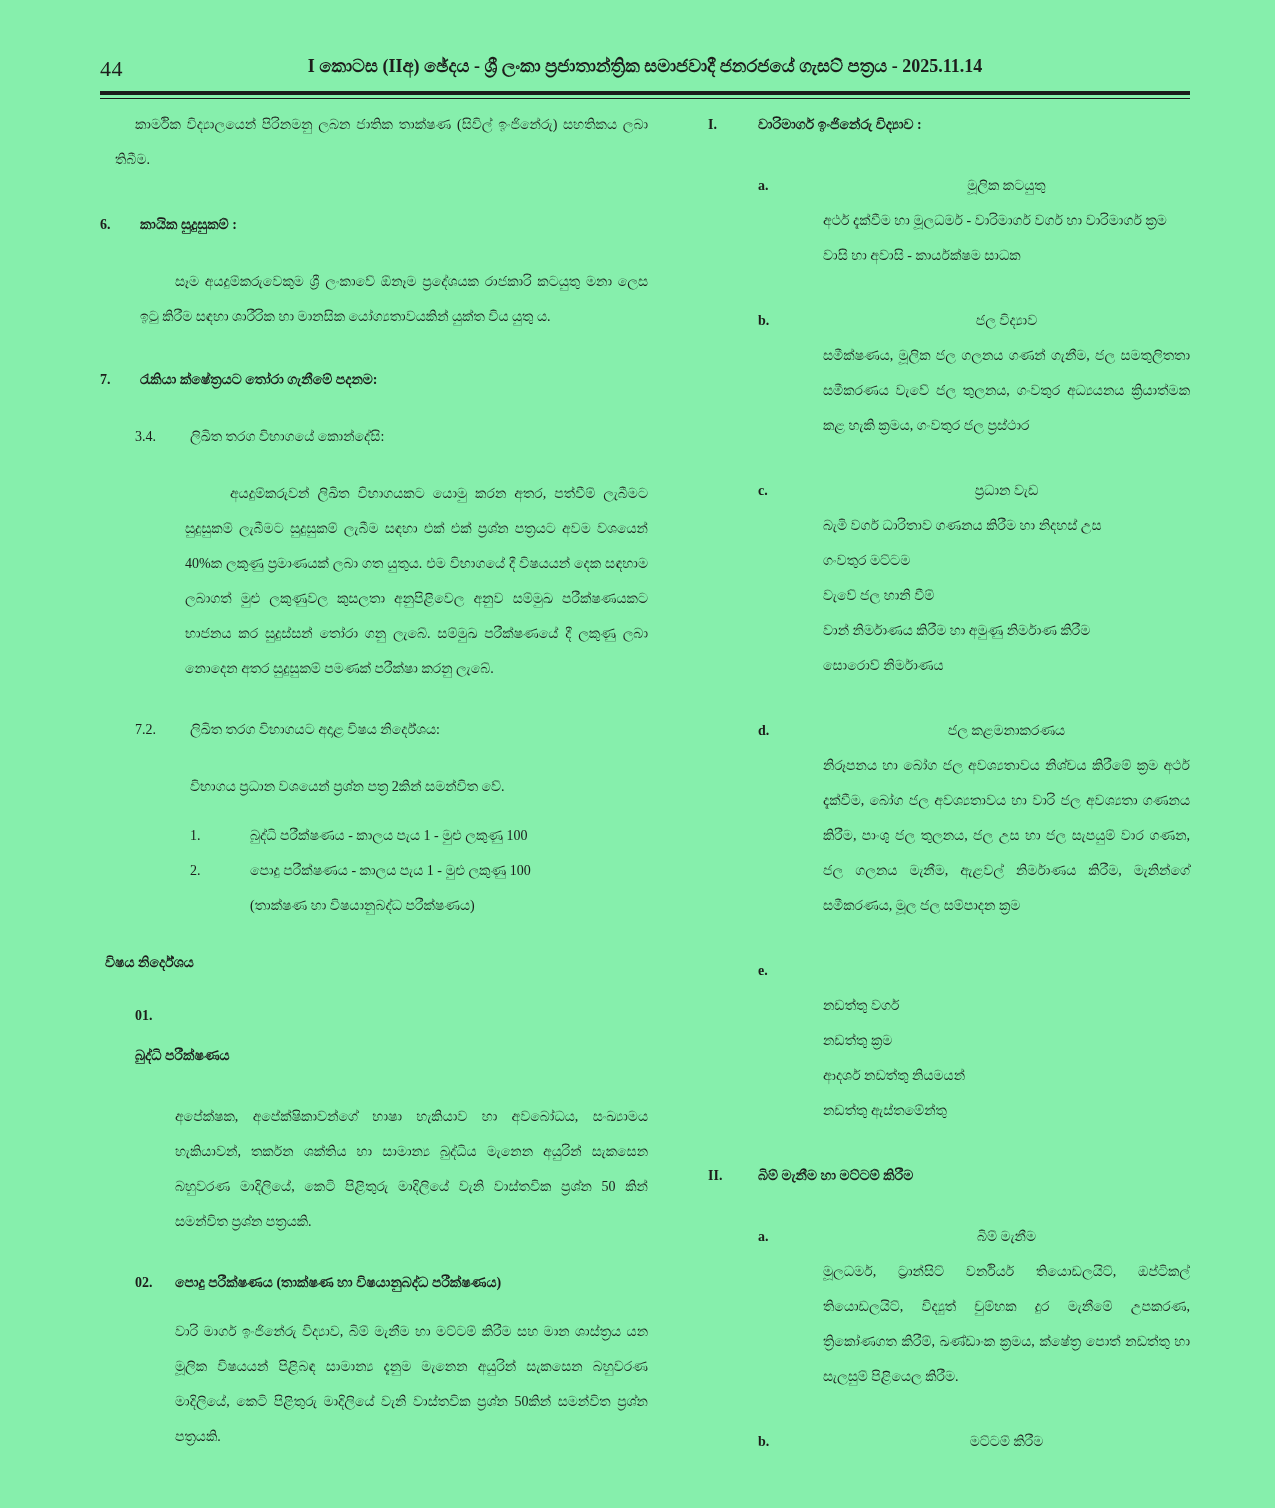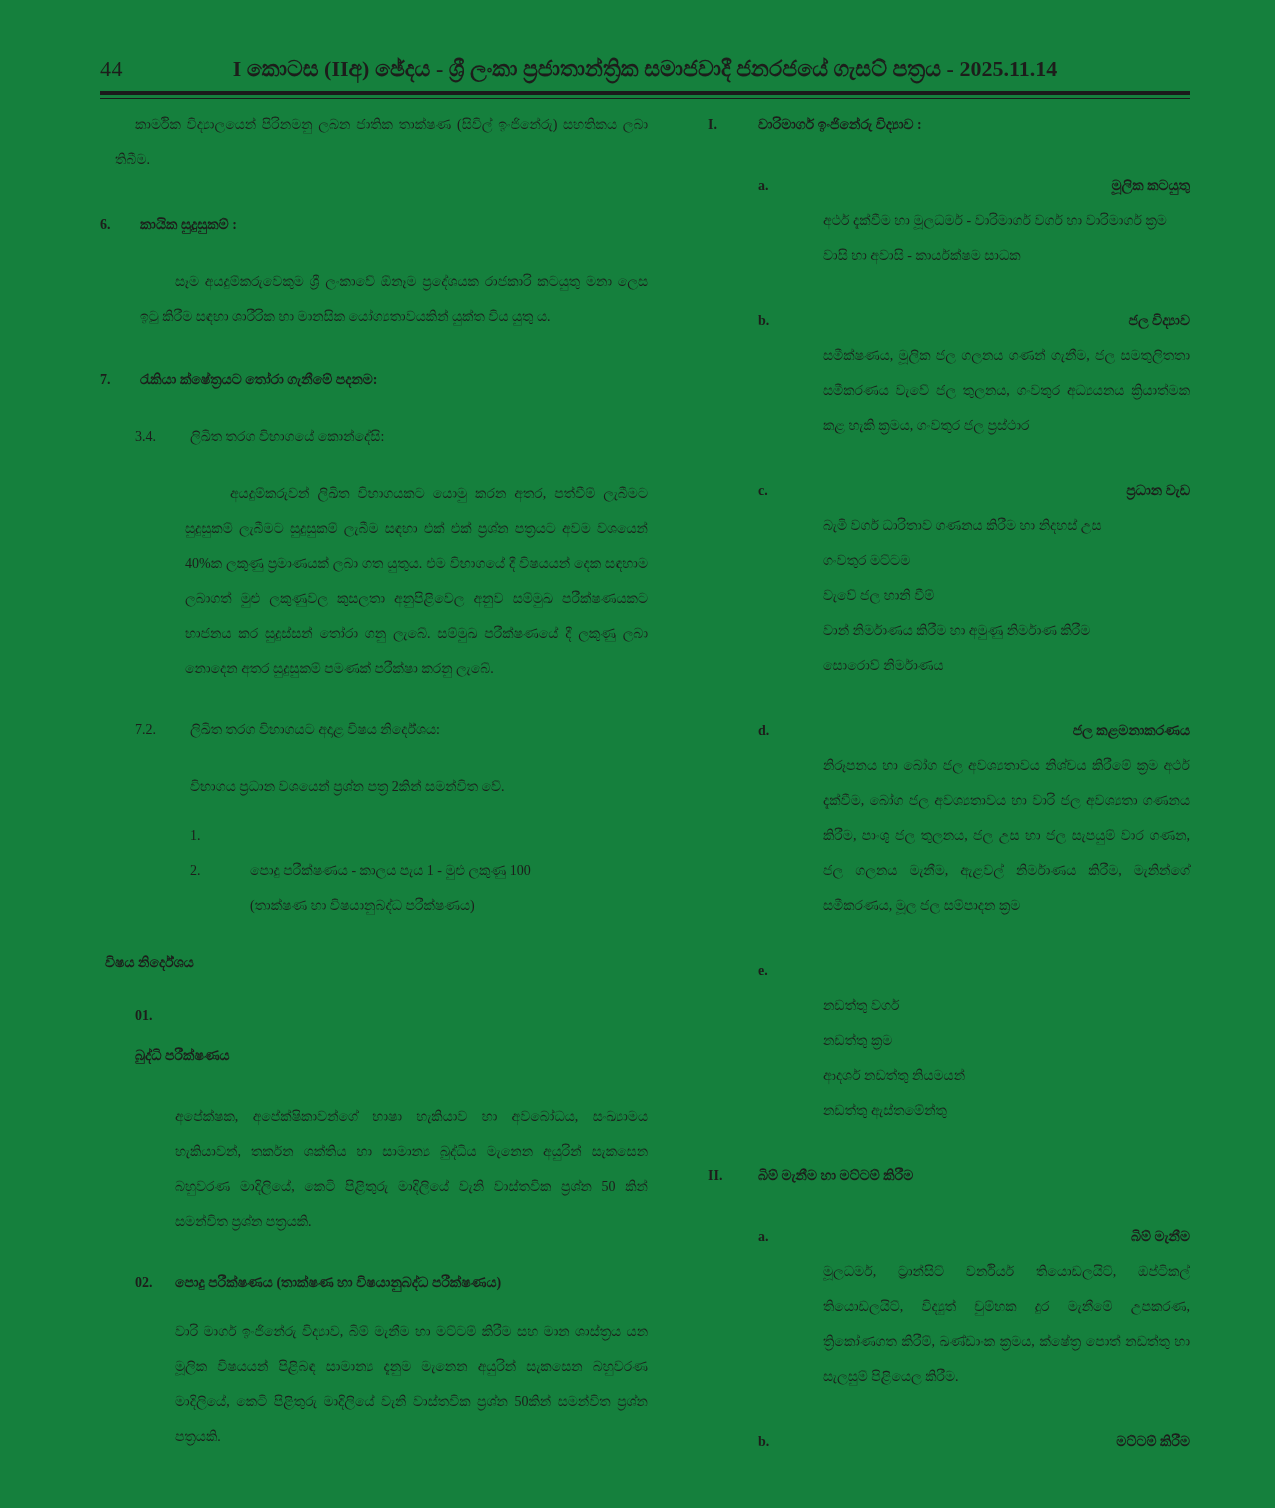--- a/index.html
+++ b/index.html
@@ -1,31 +1,31 @@
 <!DOCTYPE html>
 <html lang="si"><head>
 <meta charset="utf-8">
 <title>Gazette page 44</title>
 <style>
   html,body{margin:0;padding:0;background:#e8e8e8;}
   .page{
     position:relative;
     width:1275px;height:1508px;
     margin:0 auto;
-    background:#15803d;
+    background:#86efac;
     color:#1d1d1b;
     font-family:"Liberation Serif","DejaVu Sans",serif;
     box-sizing:border-box;
     padding:52px 85px 0 100px;
     overflow:hidden;
   }
   
   .hdr{position:relative;height:34px;}
   .pageno{position:absolute;left:0;top:4px;font-size:22px;letter-spacing:.5px;}
-  .htitle{display:block;text-align:center;font-size:22px;font-weight:bold;padding-top:4px;}
+  .htitle{display:block;text-align:center;font-size:18px;font-weight:bold;padding-top:4px;}
   .rule{margin-top:5px;height:3px;border-top:4px solid #1b1b1b;border-bottom:1px solid #1b1b1b;}
   
   .cols{display:flex;margin-top:8px;}
   .col{font-size:14px;line-height:35px;text-align:justify;}
   .col.left{width:548px;}
   .gap{width:60px;flex:0 0 60px;}
   .col.right{width:482px;}
   
   p{margin:0;}
   .bold{font-weight:bold;}
@@ -44,21 +44,21 @@
   .ml90{margin-left:90px;}
   .ti20{text-indent:20px;}
   .ti35{text-indent:35px;}
   .ti45{text-indent:45px;}
   .mt14{margin-top:14px;} .mt18{margin-top:18px;flex-direction:column;} .mt22{margin-top:22px;}
   .mt26{margin-top:26px;} .mt28{margin-top:28px;} .mt30{margin-top:30px;}
   
   .sub{padding-left:50px;}
   .sub-head{display:flex;}
   .sub-head .lno{flex:0 0 65px;font-weight:bold;}
-  .sub-head .stitle{flex:1;font-weight:bold;text-align:right;}
+  .sub-head .stitle{flex:1;font-weight:normal;text-align:center;}
   .sbody{margin-left:65px;}
   .line{text-align:justify;}
   .hang{padding-left:28px;text-indent:-28px;}
 </style>
 </head>
 <body>
 
 <div class="page">
 
   <div class="hdr">
@@ -91,20 +91,21 @@
       <p class="para ml85 ti45 mt22">අයදුම්කරුවන් ලිඛිත විභාගයකට යොමු කරන අතර, පත්වීම් ලැබීමට සුදුසුකම් ලැබීමට සුදුසුකම් ලැබීම සඳහා එක් එක් ප්‍රශ්න පත්‍රයට අවම වශයෙන් 40%ක ලකුණු ප්‍රමාණයක් ලබා ගත යුතුය. එම විභාගයේ දී විෂයයන් දෙක සඳහාම ලබාගත් මුළු ලකුණුවල කුසලතා අනුපිළිවෙල අනුව සම්මුඛ පරීක්ෂණයකට භාජනය කර සුදුස්සන් තෝරා ගනු ලැබේ. සම්මුඛ පරීක්ෂණයේ දී ලකුණු ලබා නොදෙන අතර සුදුසුකම් පමණක් පරීක්ෂා කරනු ලැබේ.</p>
 
       <div class="nrow ml35 mt26">
         <span class="no w55">7.2.</span>
         <span class="txt">ලිඛිත තරග විභාගයට අදාළ විෂය නිර්දේශය:</span>
       </div>
       <p class="para ml90 mt22">විභාගය ප්‍රධාන වශයෙන් ප්‍රශ්න පත්‍ර 2කින් සමන්විත වේ.</p>
 
       <div class="nrow ml90 mt14">
         <span class="no w60">1.</span>
+        <span class="txt">බුද්ධි පරීක්ෂණය  - කාලය පැය 1 - මුළු ලකුණු 100</span>
       </div>
       <div class="nrow ml90">
         <span class="no w60">2.</span>
         <span class="txt">
           <span>පොදු පරීක්ෂණය - කාලය පැය 1 - මුළු ලකුණු 100</span>
           <span class="line" style="display:block;text-align:left;">(තාක්ෂණ හා විෂයානුබද්ධ පරීක්ෂණය)</span>
         </span>
       </div>
 
       <div class="bold ml5 mt22">විෂය නිර්දේශය</div>

